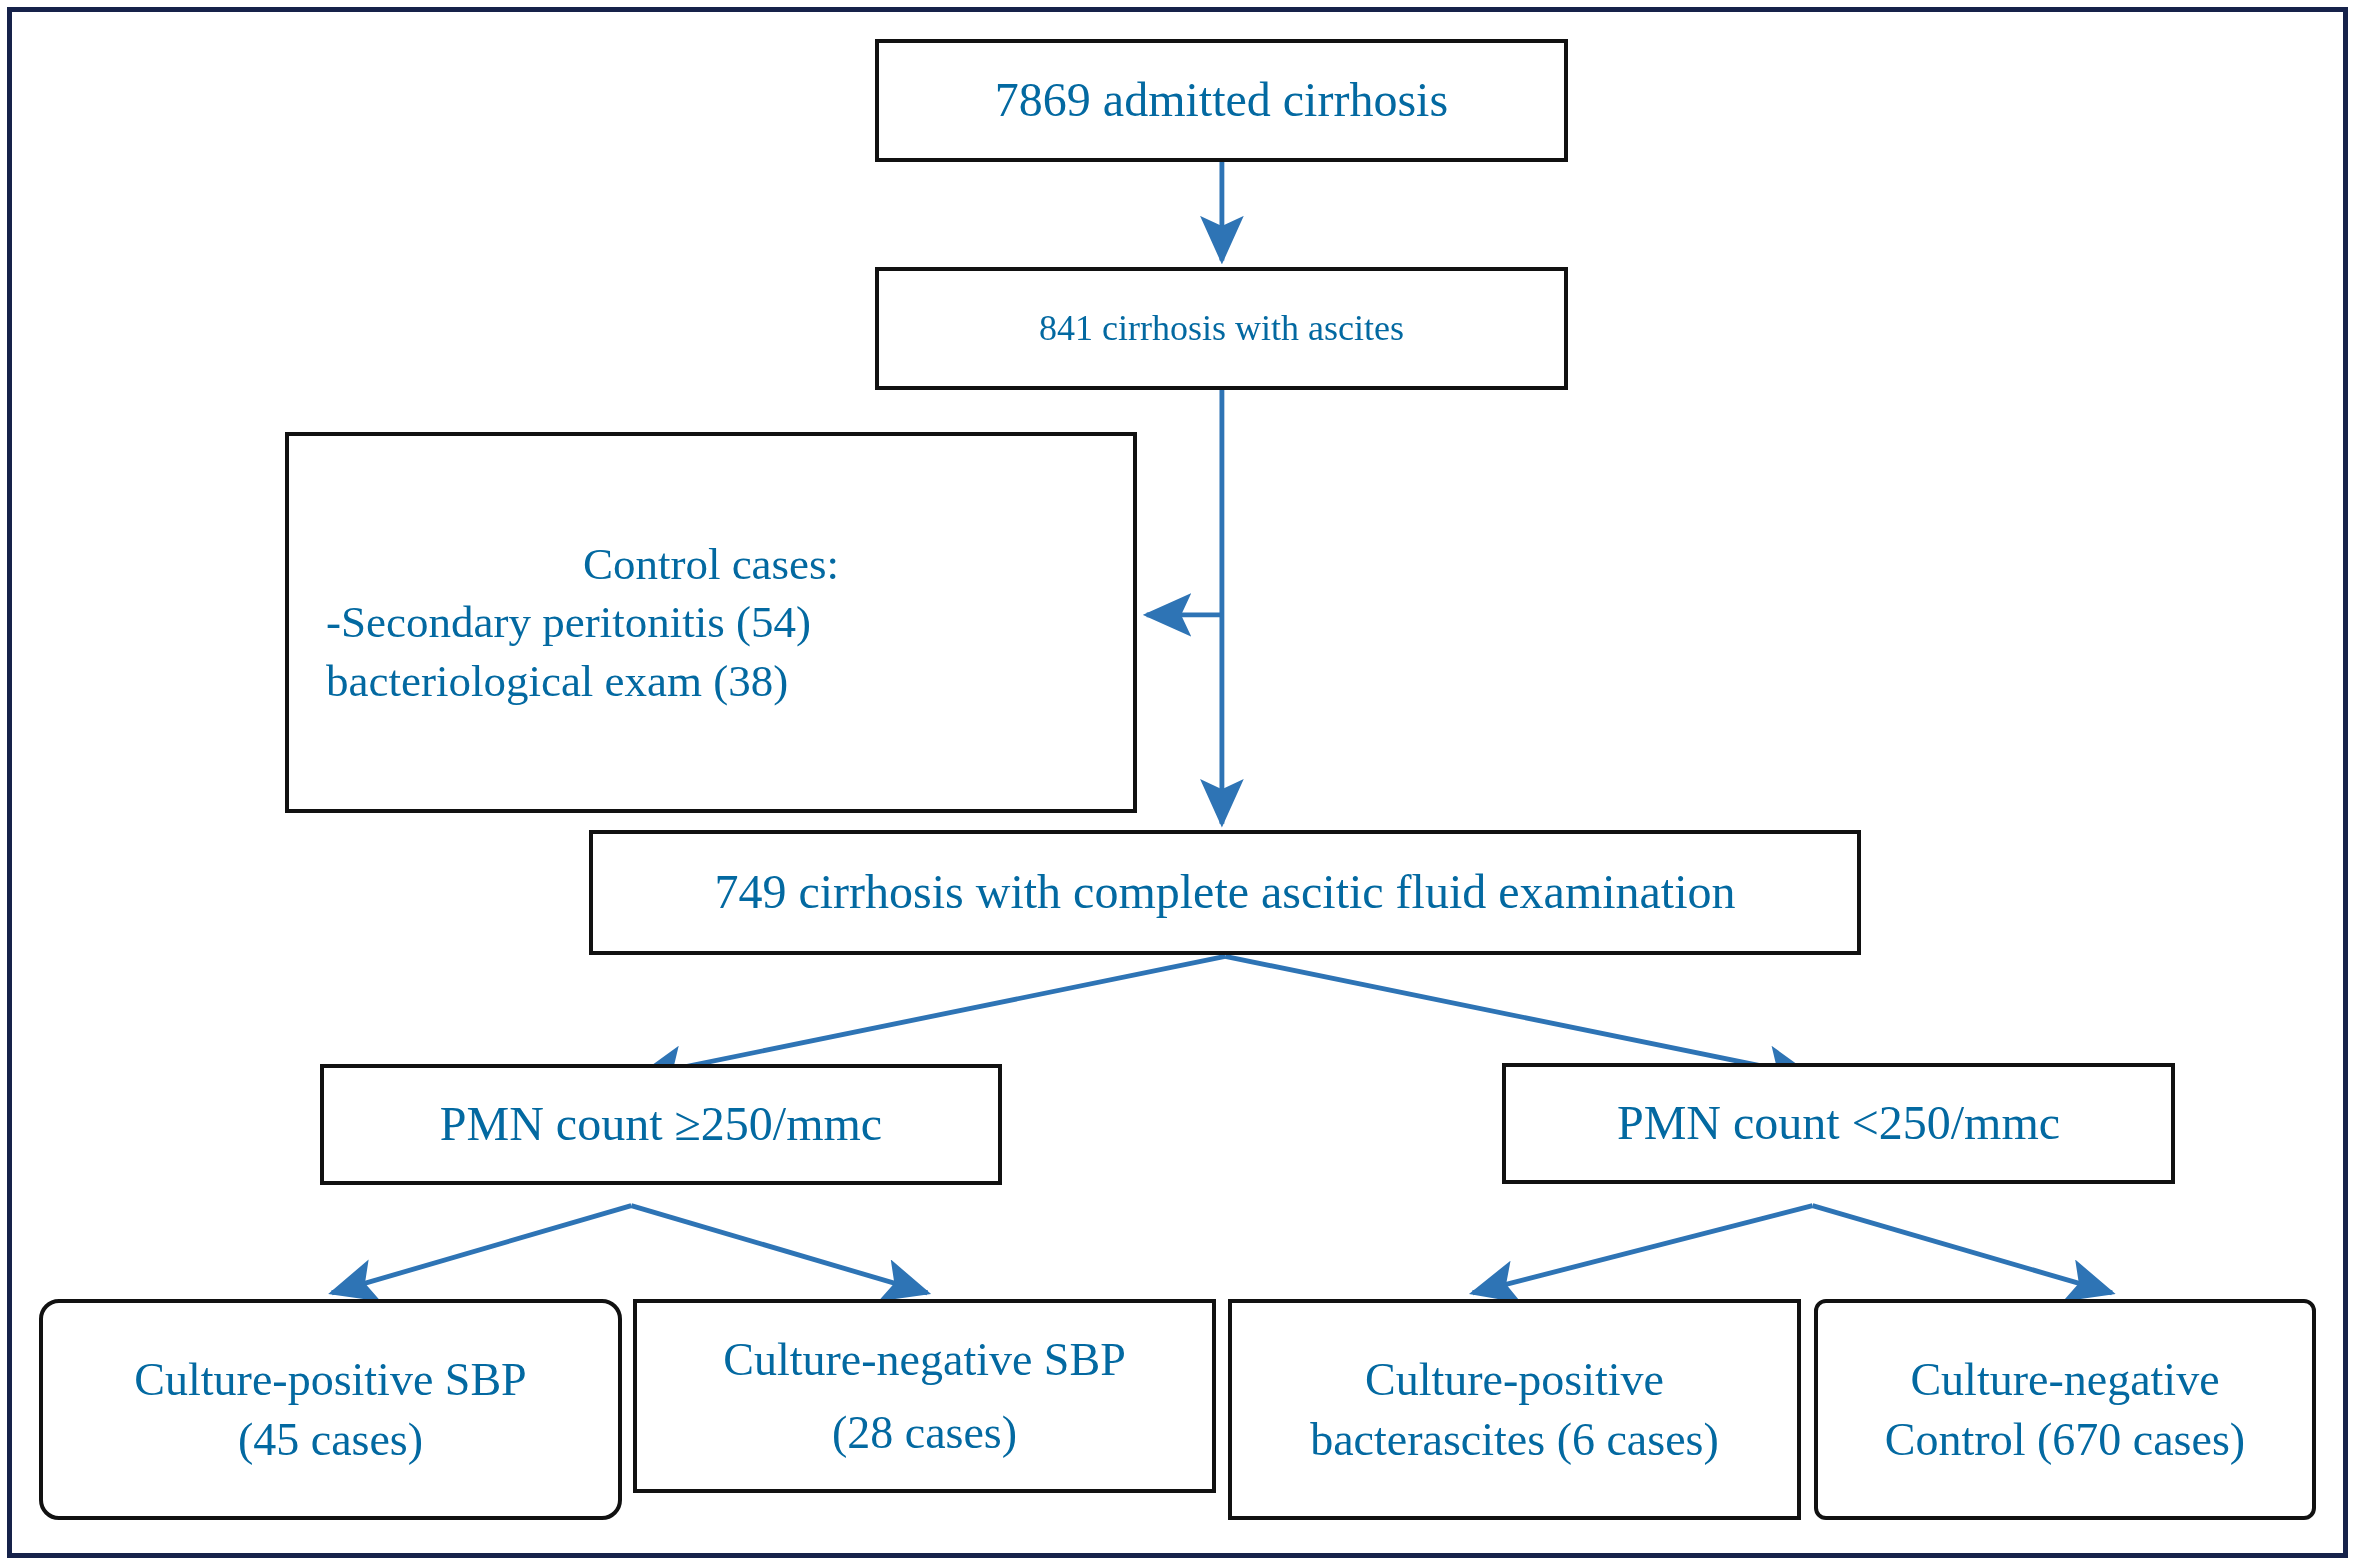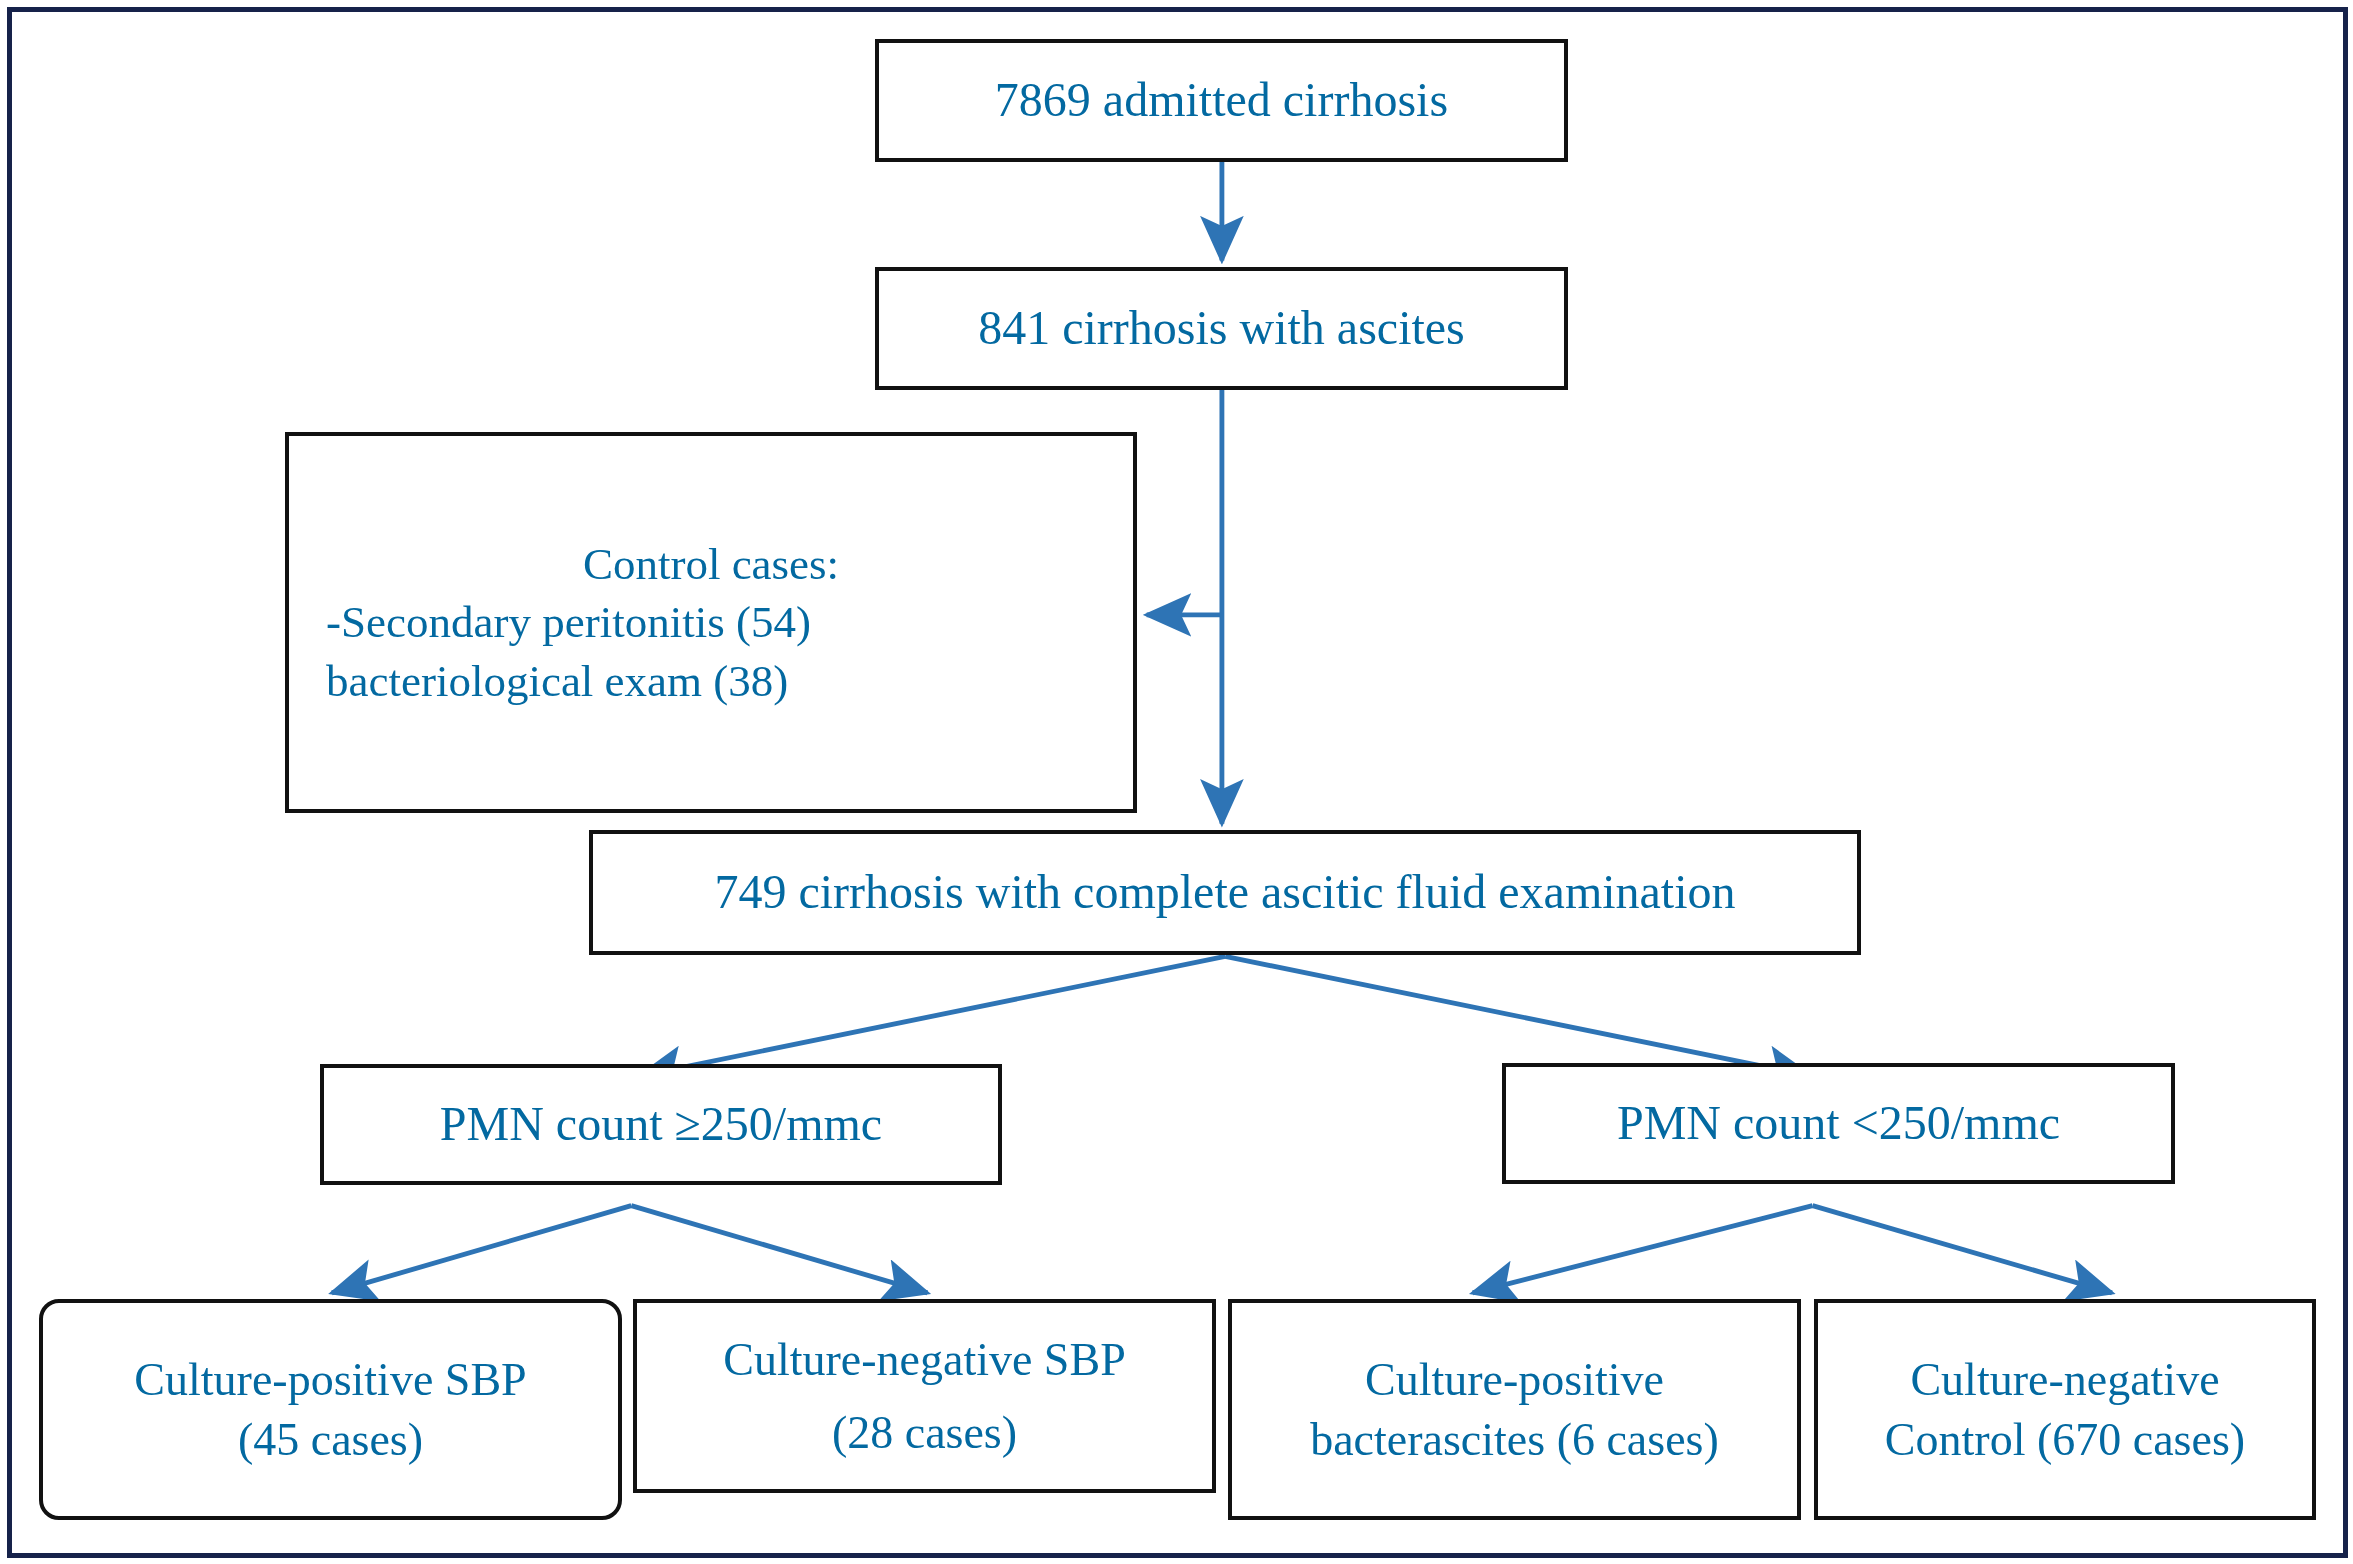--- a/index.html
+++ b/index.html
@@ -61,29 +61,29 @@
     align-items: stretch;
     text-align: left;
     justify-content: center;
     padding: 11.3px 37px;
   }
   .node.left-align .line { text-align: left; }
   .node.left-align .line.centered { text-align: center; }
 
   
   #node-admitted   { left: 875px; top: 39px;   width: 693px;  height: 123px; font-size: 48px; }
-  #node-ascites    { left: 875px; top: 267px;  width: 693px;  height: 123px; font-size: 48px; }
+  #node-ascites    { left: 875px; top: 267px;  width: 693px;  height: 123px; font-size: 36px; }
   #node-excluded   { left: 285px;  top: 432px;  width: 852px; height: 381px; font-size: 45px; }
   #node-complete   { left: 589px;  top: 830px; width: 1272px; height: 125px; font-size: 48px; }
   #node-pmn-high   { left: 320px;  top: 1064px; width: 682px;  height: 121px; font-size: 48px; }
   #node-pmn-low    { left: 1502px; top: 1063px; width: 673px;  height: 121px; font-size: 48px; }
   #node-cpos-sbp   { left: 39px;   top: 1299px; width: 583px;  height: 221px; font-size: 46px; border-radius: 20px; }
   #node-cneg-sbp   { left: 633px;  top: 1299px; width: 583px;  height: 194px; font-size: 46px; gap: 13px; }
   #node-cpos-bact  { left: 1228px; top: 1299px; width: 573px;  height: 221px; font-size: 46px; }
-  #node-cneg-ctrl  { left: 1814px; top: 1299px; width: 502px;  height: 221px; font-size: 46px; }
+  #node-cneg-ctrl  { left: 1814px; top: 1299px; width: 502px;  height: 221px; font-size: 46px; border-radius: 12px; }
 </style>
 </head>
 <body>
 
 <div id="figure">
   <div class="outer-frame">
     <div class="canvas"></div>
   </div>
 
   <svg class="edges" viewBox="0 0 2909 1933" width="2354" height="1564" xmlns="http://www.w3.org/2000/svg">

